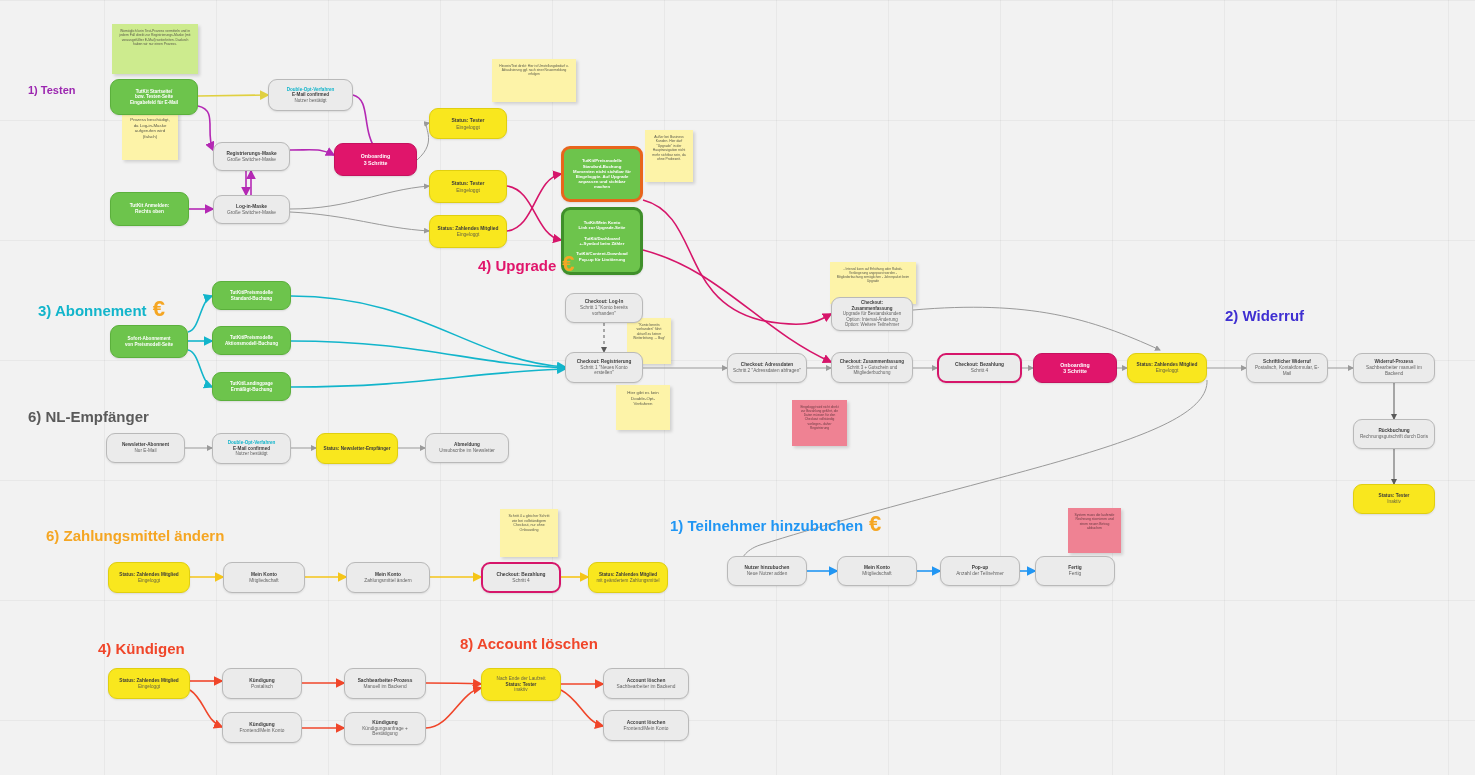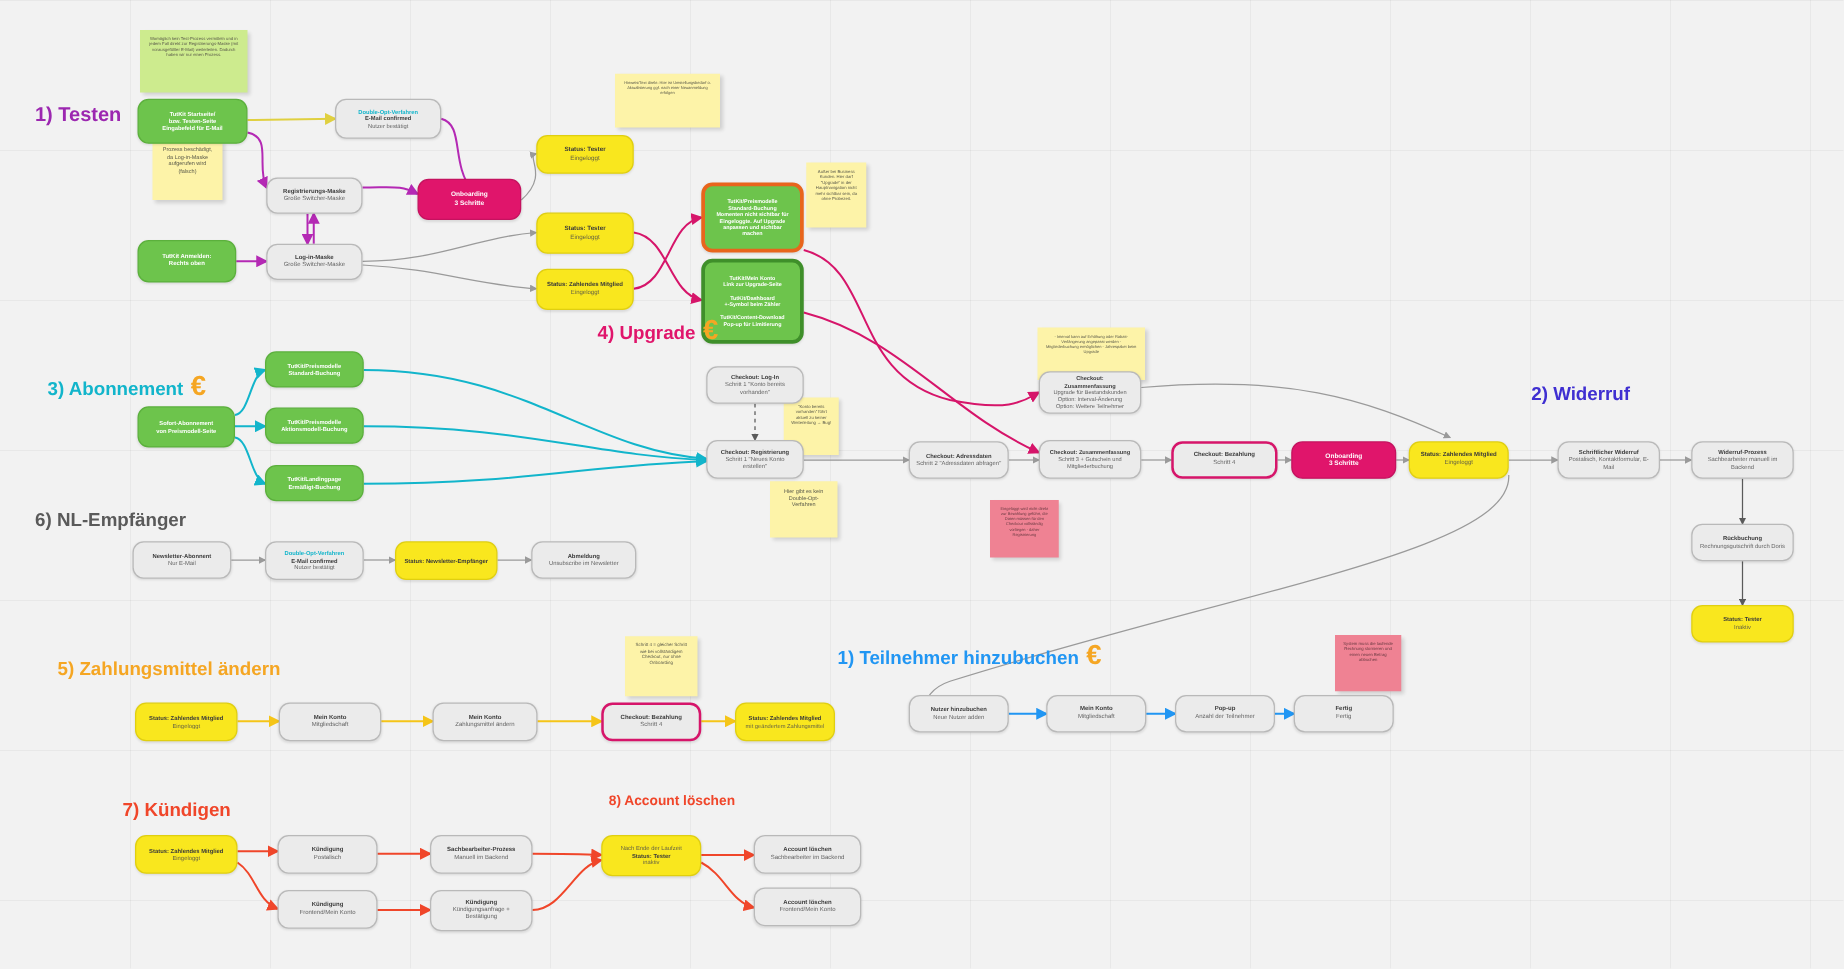--- a/index.html
+++ b/index.html
@@ -343,23 +343,23 @@
       <div class="node grey" style="left: 603px; top: 668px; width: 86px; height: 31px; font-size: 4.8px;">
         <div class="t" style="white-space: pre-line;">Account löschen</div>
         <div class="s" style="white-space: pre-line;">Sachbearbeiter im Backend</div>
       </div>
       <div class="node grey" style="left: 603px; top: 710px; width: 86px; height: 31px; font-size: 4.8px;">
         <div class="t" style="white-space: pre-line;">Account löschen</div>
         <div class="s" style="white-space: pre-line;">Frontend/Mein Konto</div>
       </div>
     </div>
   <div id="layer-sections">
-      <div class="section" style="left: 28px; top: 84px; color: rgb(156, 39, 176); font-size: 16px;"><span>1) Testen</span></div>
+      <div class="section" style="left: 28px; top: 84px; color: rgb(156, 39, 176); font-size: 11px;"><span>1) Testen</span></div>
       <div class="section" style="left: 38px; top: 296px; color: rgb(18, 181, 203); font-size: 15px;"><span>3) Abonnement</span><span class="euro" style="font-size: 22px; margin-left: 6px;">€</span></div>
       <div class="section" style="left: 478px; top: 251px; color: rgb(224, 21, 107); font-size: 15px;"><span>4) Upgrade</span><span class="euro" style="font-size: 22px; margin-left: 6px;">€</span></div>
       <div class="section" style="left: 28px; top: 408px; color: rgb(90, 90, 90); font-size: 15px;"><span>6) NL-Empfänger</span></div>
       <div class="section" style="left: 670px; top: 511px; color: rgb(33, 150, 243); font-size: 15px;"><span>1) Teilnehmer hinzubuchen</span><span class="euro" style="font-size: 22px; margin-left: 6px;">€</span></div>
-      <div class="section" style="left: 46px; top: 527px; color: rgb(245, 166, 35); font-size: 15px;"><span>5) Zahlungsmittel ändern</span></div>
-      <div class="section" style="left: 98px; top: 640px; color: rgb(240, 70, 42); font-size: 15px;"><span>7) Kündigen</span></div>
-      <div class="section" style="left: 460px; top: 635px; color: rgb(240, 70, 42); font-size: 11px; margin-left: 27px;"><span>8) Account löschen</span></div>
+      <div class="section" style="left: 46px; top: 527px; color: rgb(245, 166, 35); font-size: 15px;"><span>6) Zahlungsmittel ändern</span></div>
+      <div class="section" style="left: 98px; top: 640px; color: rgb(240, 70, 42); font-size: 15px;"><span>4) Kündigen</span></div>
+      <div class="section" style="left: 460px; top: 635px; color: rgb(240, 70, 42); font-size: 15px;"><span>8) Account löschen</span></div>
       <div class="section" style="left: 1225px; top: 307px; color: rgb(63, 47, 209); font-size: 15px;"><span>2) Widerruf</span></div>
     </div>
 </div>
 
 </body></html>

